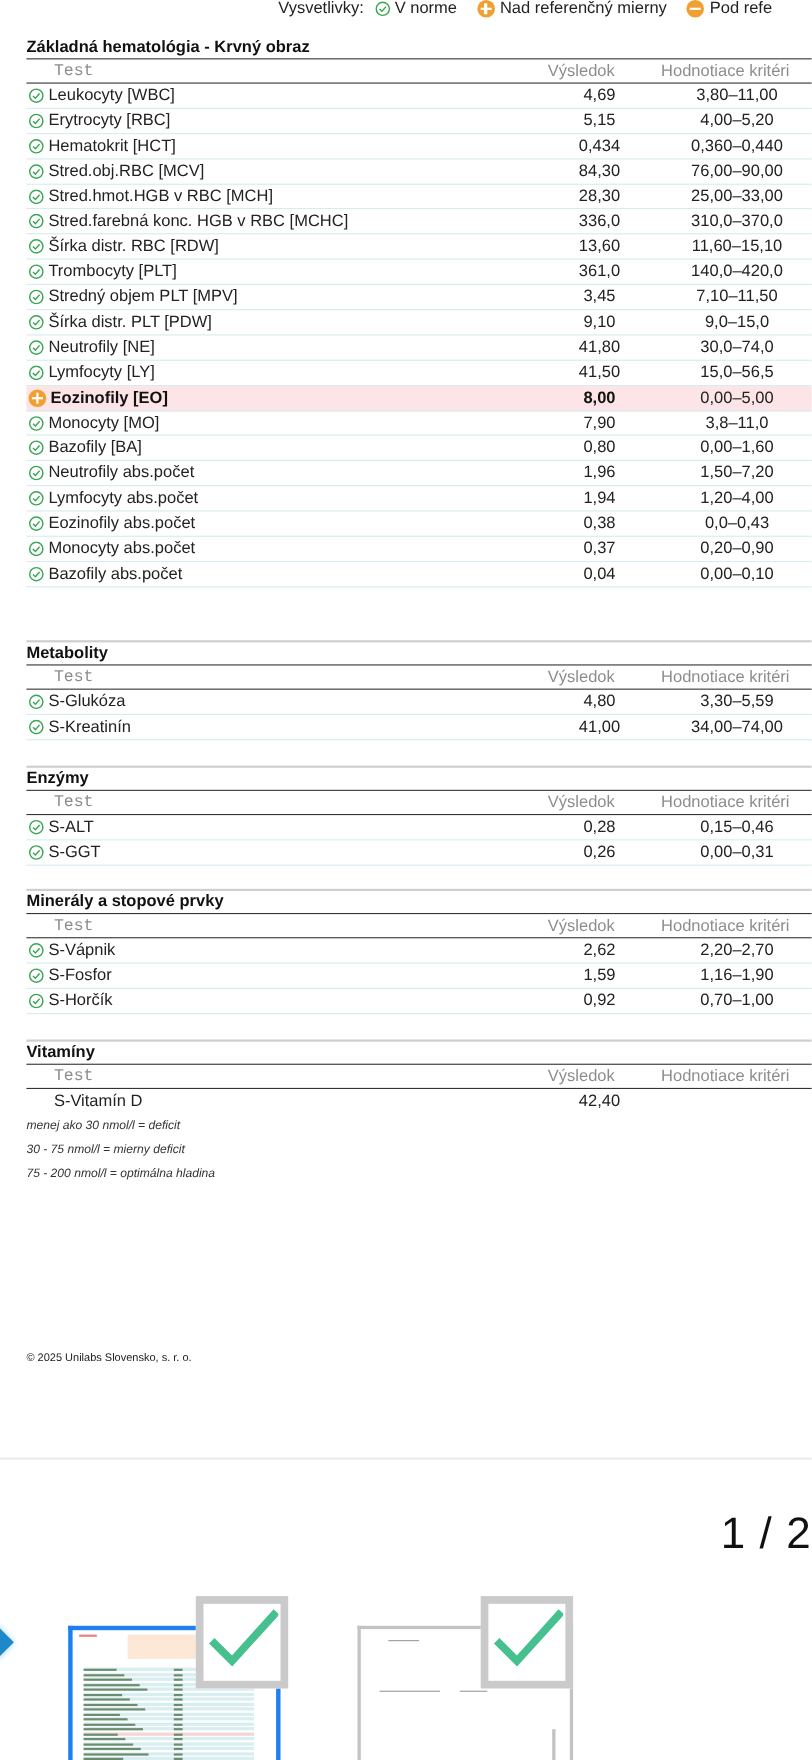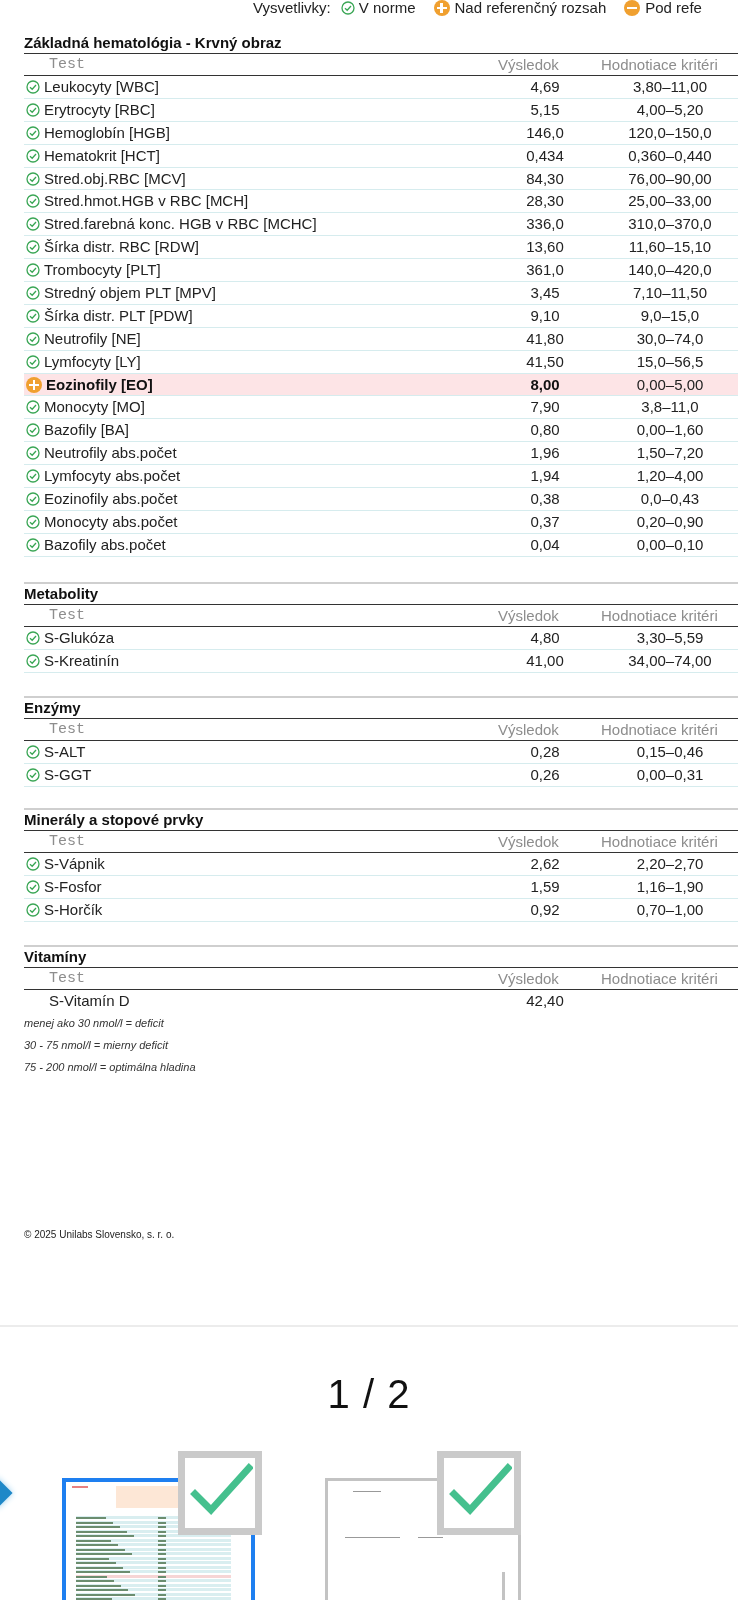--- a/index.html
+++ b/index.html
@@ -27,21 +27,21 @@
   .row .c-name { position:absolute; left:2px; top:0; line-height:21.9px; display:flex; align-items:center; white-space:nowrap; }
   .row .c-res { position:absolute; left:474px; width:94px; text-align:center; line-height:21.9px; }
   .row .c-ref { position:absolute; left:590px; width:112px; text-align:center; line-height:21.9px; white-space:nowrap; }
   .row.high { background:#fde4e6; }
   .row.high .c-name, .row.high .c-res { font-weight:bold; color:#111; }
   .row.noicon .c-name { left:25px; }
   .note { font-style:italic; font-size:11px; color:#333; height:22px; line-height:22px; padding-left:0; }
 
   .copyright { position:absolute; left:24px; top:1229px; font-size:10px; color:#222; }
   .divider { position:absolute; left:0; top:1325px; width:738px; height:2px; background:#ececec; }
-  .pager { position:absolute; left:0; top:1372px; width:738px; text-align:center; font-size:40px; color:#111; letter-spacing:1px; }
+  .pager { position:absolute; left:0; top:1372px; width:738px; text-align:right; font-size:40px; color:#111; letter-spacing:1px; }
 
   .thumbs { position:absolute; left:0; top:1460px; width:738px; height:140px; }
   .nav-arrow { position:absolute; left:-14px; top:22px; width:22px; height:22px; background:#1e88c8; transform:rotate(45deg); box-shadow:0 0 6px #9cd0ee; }
   .thumb1 { position:absolute; left:62px; top:18px; width:185px; height:130px; border-left:4px solid #1e7ff0; border-right:4px solid #1e7ff0; border-top:4px solid #1e7ff0; background:#fff; overflow:hidden; }
   .thumb1 .tb-head { position:absolute; left:50px; top:4px; width:120px; height:22px; background:#fde7d6; }
   .thumb1 .tb-red { position:absolute; left:6px; top:4px; width:16px; height:14px; border-top:2px solid #e98080; }
   .thumb1 .tb-line { position:absolute; left:10px; height:2px; background:#6b8d6f; }
   .thumb1 .tb-rowbg { position:absolute; left:10px; width:155px; height:3px; background:#d9eef0; }
   .thumb2 { position:absolute; left:325px; top:18px; width:190px; height:130px; border-left:3px solid #c3c3c3; border-right:3px solid #c3c3c3; border-top:3px solid #c3c3c3; background:#fff; }
   .thumb2 .t2-line { position:absolute; height:1px; background:#999; }
@@ -56,21 +56,21 @@
     <span>Vysvetlivky:</span>
     <span class="lg-item first">
       <svg class="ico-ok" viewBox="0 0 14 14">
           <circle cx="7" cy="7" r="6" fill="none" stroke="#3aa655" stroke-width="1.3"></circle>
           <path d="M4 7.2 L6.2 9.3 L10 5" fill="none" stroke="#3aa655" stroke-width="1.3"></path>
         </svg>
       <span>V norme</span>
     </span>
     <span class="lg-item">
       <span class="ico-dot ico-plus"></span>
-      <span>Nad referenčný rozsah</span>
+      <span>Nad referenčný mierny</span>
     </span>
     <span class="lg-item">
       <span class="ico-dot ico-minus"></span>
       <span>Pod refe</span>
     </span>
   </div>
 </div>
 
 <div id="sections">
     <div class="section" style="top: 33px;">
@@ -94,31 +94,20 @@
       <div class="row">
         <span class="c-name">
           <svg class="ico-ok" viewBox="0 0 14 14">
             <circle cx="7" cy="7" r="6" fill="none" stroke="#3aa655" stroke-width="1.3"></circle>
             <path d="M4 7.2 L6.2 9.3 L10 5" fill="none" stroke="#3aa655" stroke-width="1.3"></path>
           </svg>
           <span>Erytrocyty [RBC]</span>
         </span>
         <span class="c-res">5,15</span>
         <span class="c-ref">4,00–5,20</span>
-      </div>
-      <div class="row">
-        <span class="c-name">
-          <svg class="ico-ok" viewBox="0 0 14 14">
-            <circle cx="7" cy="7" r="6" fill="none" stroke="#3aa655" stroke-width="1.3"></circle>
-            <path d="M4 7.2 L6.2 9.3 L10 5" fill="none" stroke="#3aa655" stroke-width="1.3"></path>
-          </svg>
-          <span>Hemoglobín [HGB]</span>
-        </span>
-        <span class="c-res">146,0</span>
-        <span class="c-ref">120,0–150,0</span>
       </div>
       <div class="row">
         <span class="c-name">
           <svg class="ico-ok" viewBox="0 0 14 14">
             <circle cx="7" cy="7" r="6" fill="none" stroke="#3aa655" stroke-width="1.3"></circle>
             <path d="M4 7.2 L6.2 9.3 L10 5" fill="none" stroke="#3aa655" stroke-width="1.3"></path>
           </svg>
           <span>Hematokrit [HCT]</span>
         </span>
         <span class="c-res">0,434</span>

